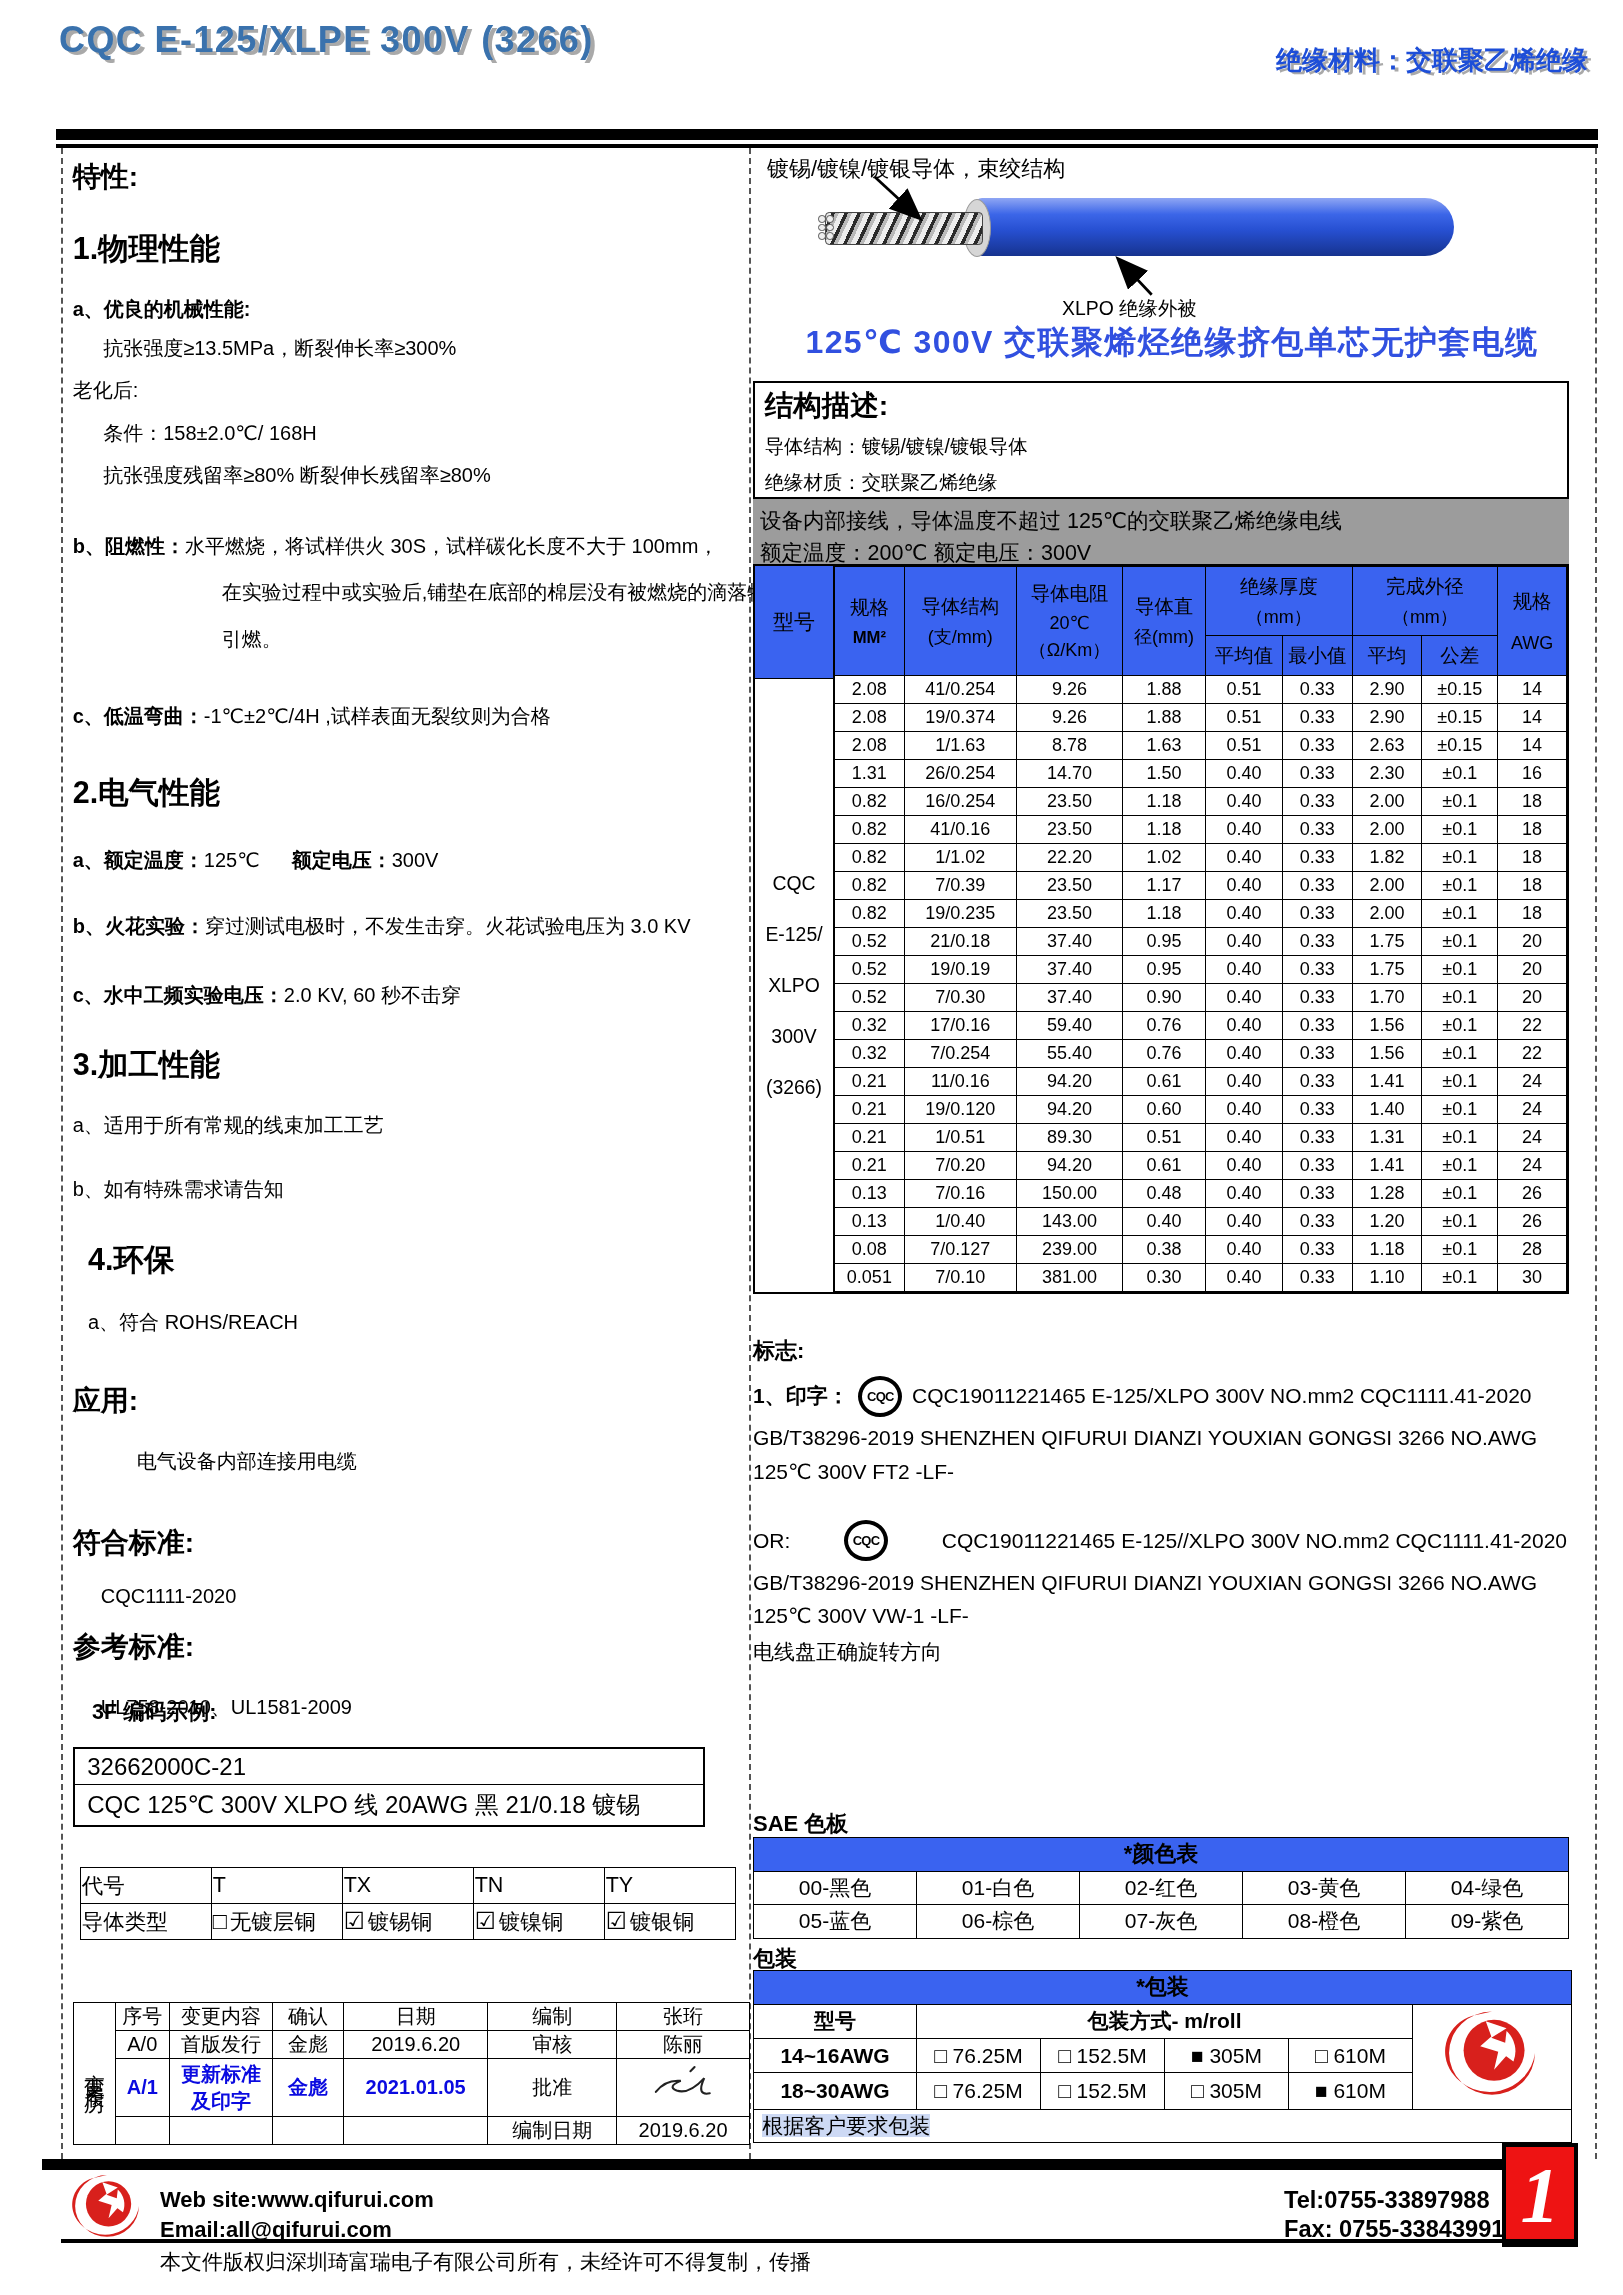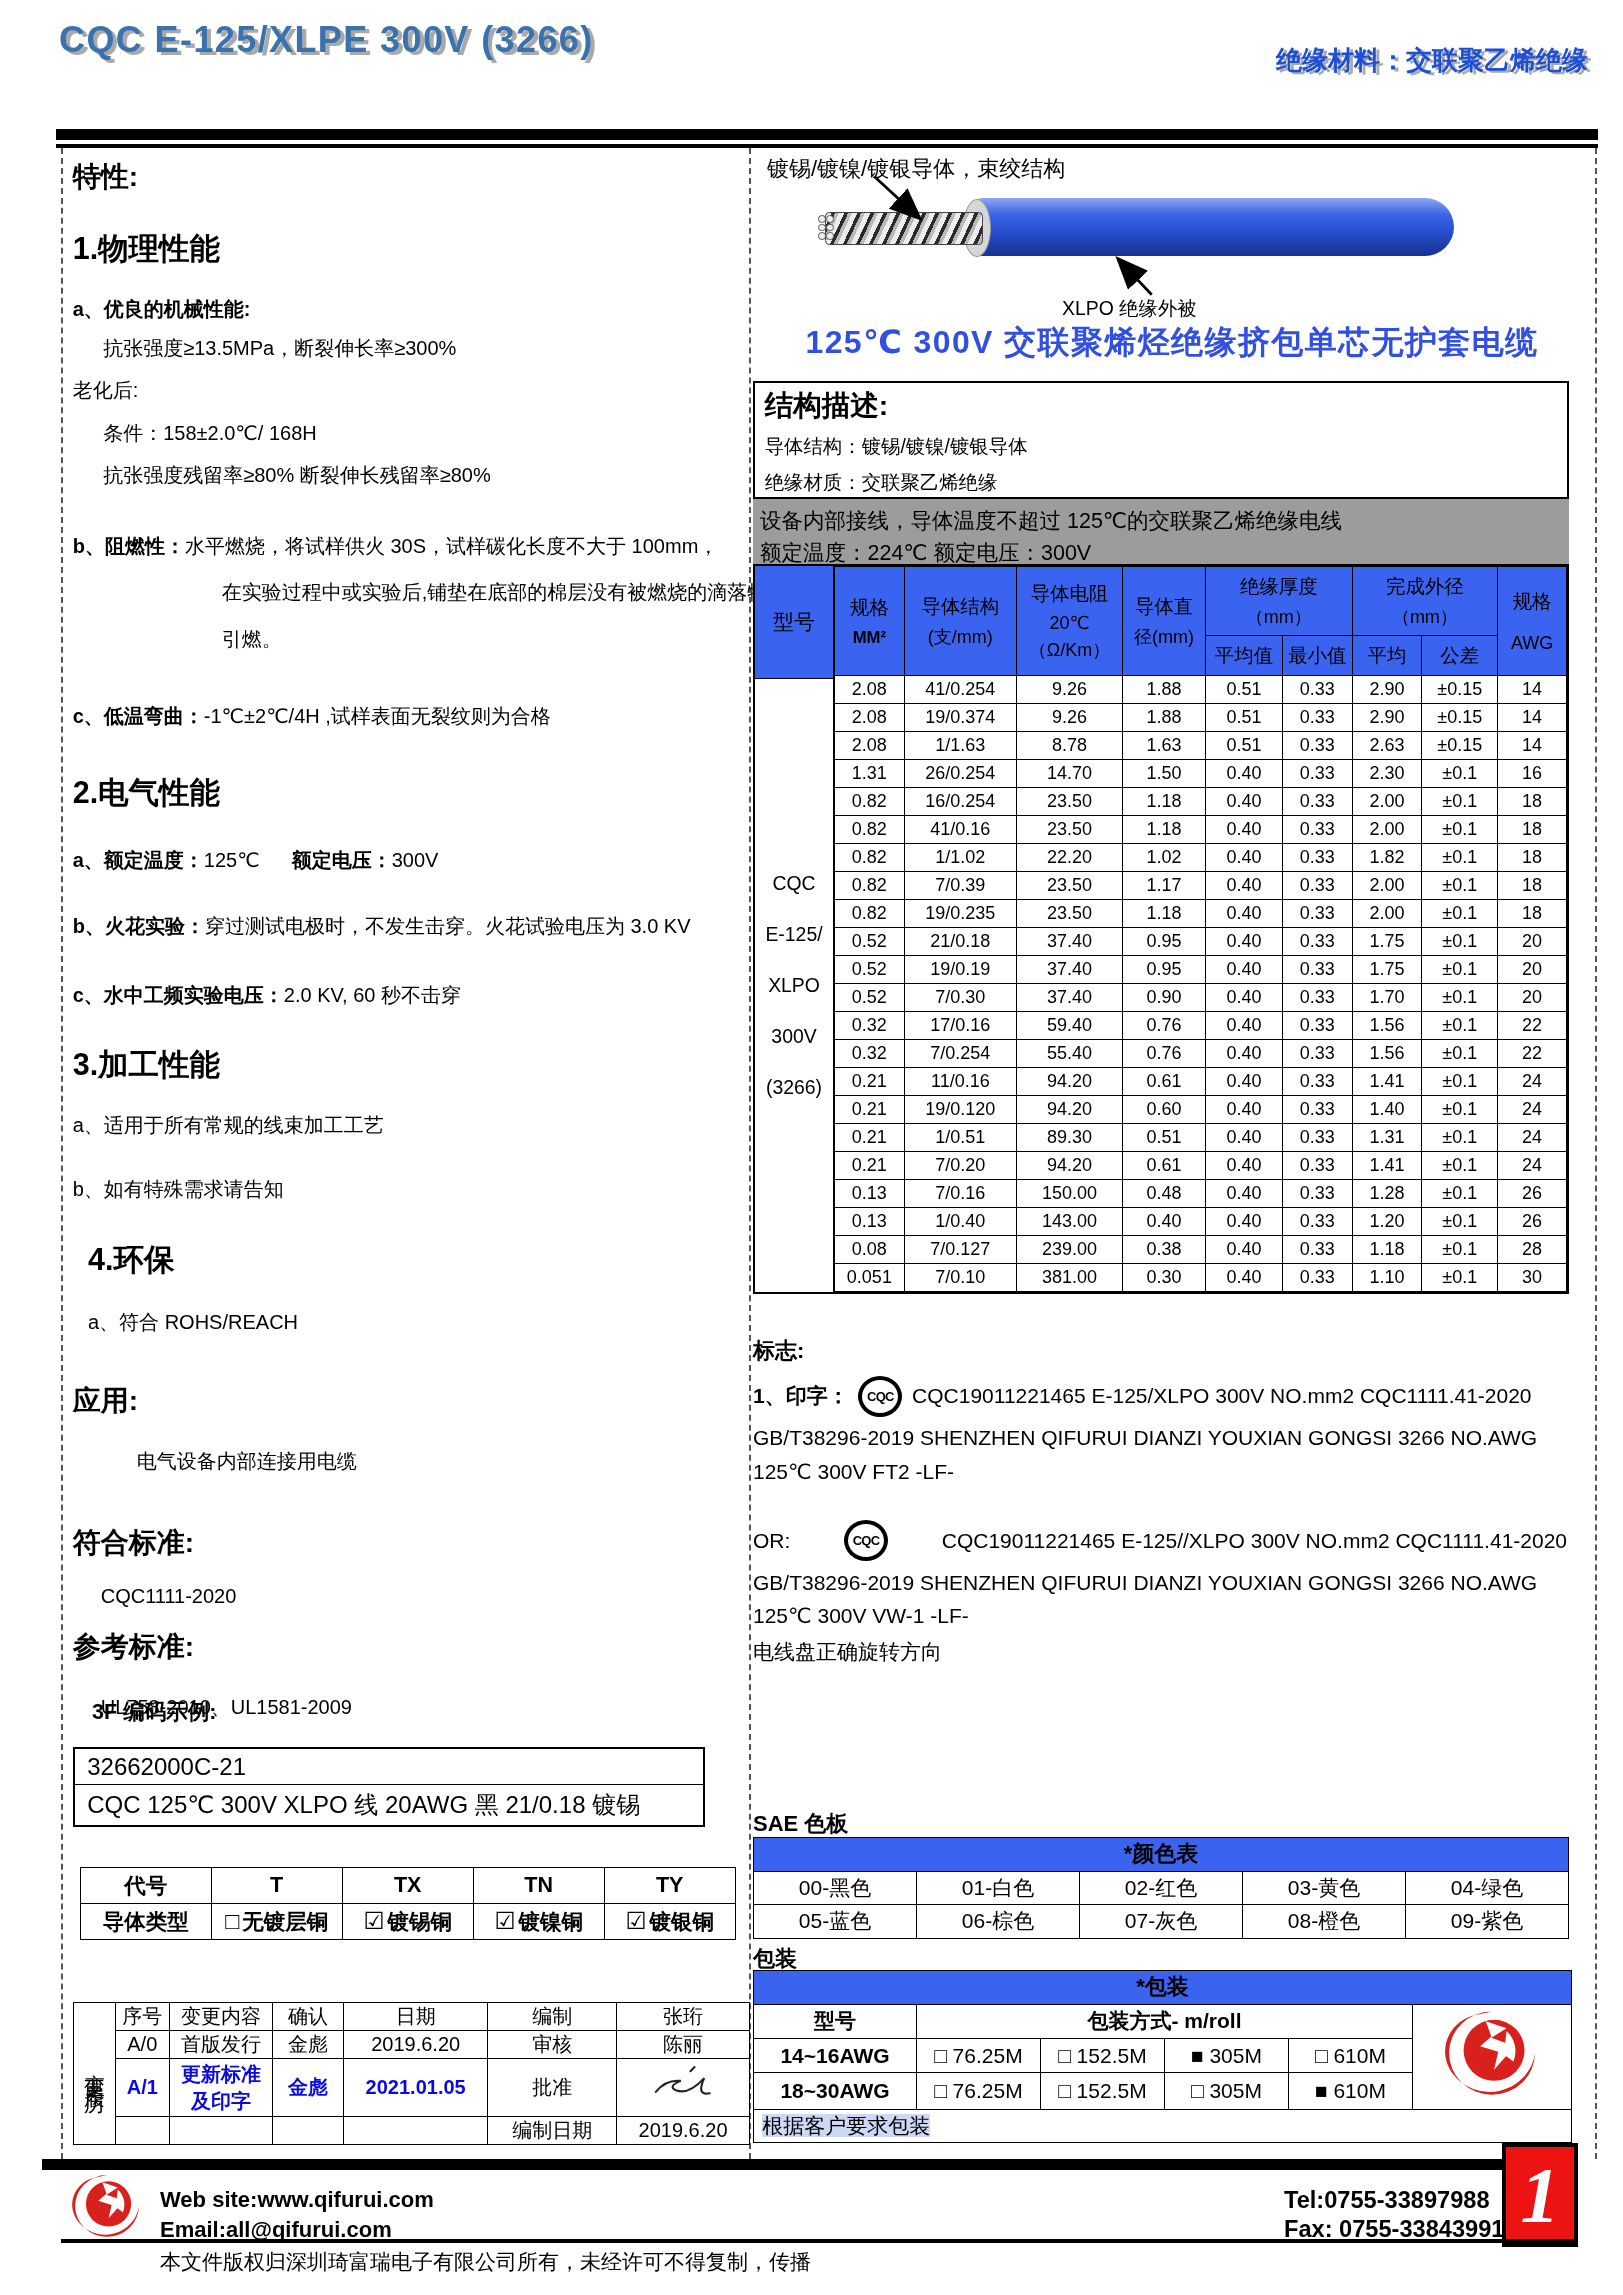--- a/index.html
+++ b/index.html
@@ -23,21 +23,21 @@
   .h-mid{font-size:28px;font-weight:bold;white-space:nowrap;}
   .t{font-size:20px;white-space:nowrap;}
   .b{font-weight:bold;}
   
   .code-box{width:628px;border:2.1px solid #000;}
   .code-box .r1{height:35px;border-bottom:1.4px solid #000;display:flex;align-items:center;
         padding-left:12.5px;font-size:24px;}
   .code-box .r2{height:40px;display:flex;align-items:center;padding-left:12.5px;font-size:24px;}
   
   table.ct{border-collapse:collapse;width:656px;table-layout:fixed;}
-  table.ct td{border:1.4px solid #000;text-align:center;font-size:21.5px;height:33px;font-weight:bold;}
+  table.ct td{border:1.4px solid #000;text-align:left;font-size:21.5px;height:33px;}
   .chk{font-size:23.6px;margin-right:2.8px;}
   
   table.rev{border-collapse:collapse;width:677px;table-layout:fixed;}
   table.rev td{border:1.4px solid #000;text-align:center;font-size:20px;padding:0 2.8px;}
   .rev-side{writing-mode:vertical-rl;text-orientation:upright;letter-spacing:7px;font-size:21px;}
   .rev-blue{color:#0a0ae0;font-weight:bold;}
   
   .abs{position:absolute;}
   .cond-label{font-size:22px;white-space:nowrap;}
   .cable-body{position:absolute;left:222px;top:50px;width:479px;height:58px;
@@ -281,21 +281,21 @@
       <div class="prod-title">125℃ 300V 交联聚烯烃绝缘挤包单芯无护套电缆</div>
 
       <div class="struct-box">
         <div class="hd">结构描述:</div>
         <div class="ln">导体结构：镀锡/镀镍/镀银导体</div>
         <div class="ln">绝缘材质：交联聚乙烯绝缘</div>
       </div>
 
       <div class="usage-band">
         <div class="ln">设备内部接线，导体温度不超过 125℃的交联聚乙烯绝缘电线</div>
-        <div class="ln">额定温度：224℃  额定电压：300V</div>
+        <div class="ln">额定温度：200℃  额定电压：300V</div>
       </div>
 
       <div class="spec-wrap">
         <div class="model-strip">
           <div class="model-head">型号</div>
           <div class="model-body">
             <span>CQC</span>
             <span>E-125/</span>
             <span>XLPO</span>
             <span>300V</span>

